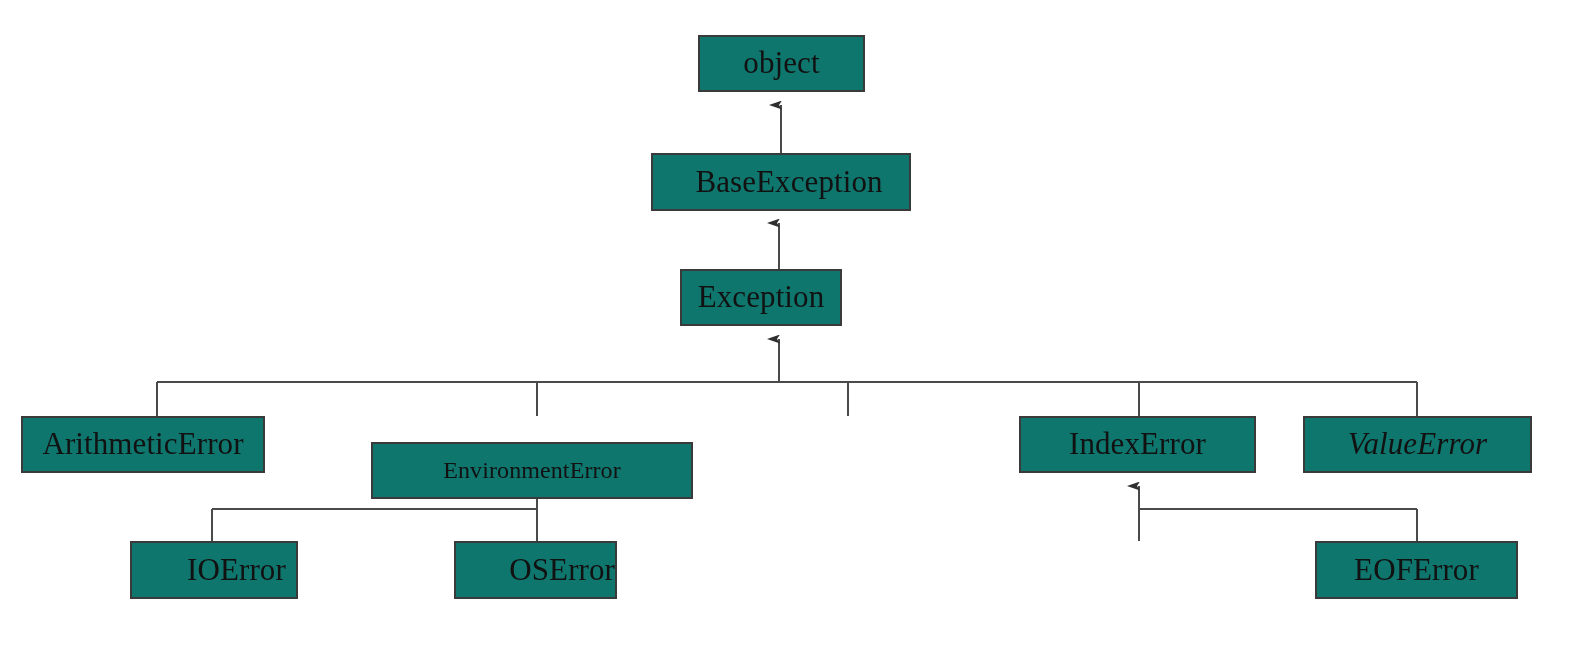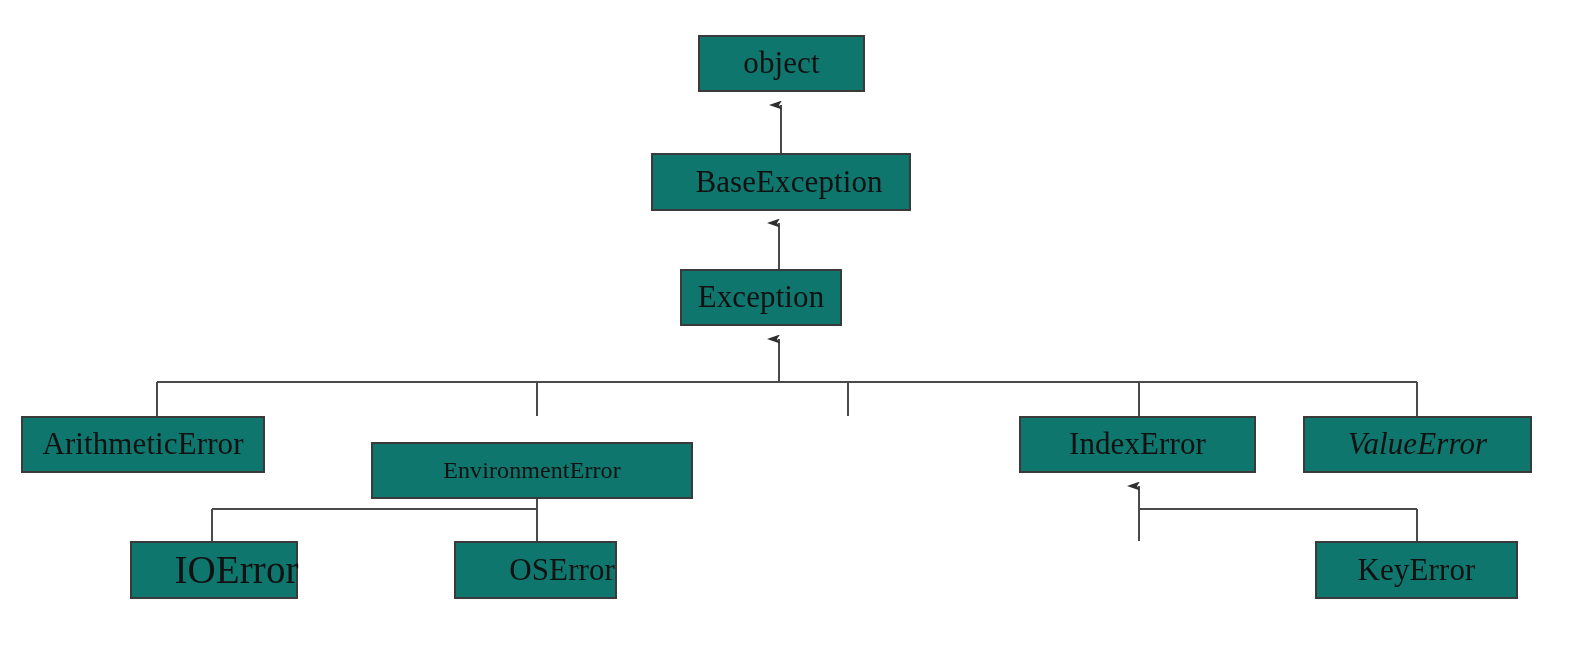--- a/index.html
+++ b/index.html
@@ -101,26 +101,26 @@
 
 
   <div class="node" style="left:1019px; top:416px; width:237px; height:57px; font-size:31px;">
     <span class="node-label">IndexError</span>
   </div>
 
   <div class="node" style="left:1303px; top:416px; width:229px; height:57px; font-size:31px;font-style:italic;">
     <span class="node-label">ValueError</span>
   </div>
 
-  <div class="node" style="left:130px; top:541px; width:168px; height:58px; font-size:39px;padding-left:45px;">
+  <div class="node" style="left:130px; top:541px; width:168px; height:58px; font-size:31px;padding-left:45px;">
     <span class="node-label">IOError</span>
   </div>
 
   <div class="node" style="left:454px; top:541px; width:163px; height:58px; font-size:31px;justify-content:flex-end;">
     <span class="node-label">OSError</span>
   </div>
 
 
   <div class="node" style="left:1315px; top:541px; width:203px; height:58px; font-size:31px;">
-    <span class="node-label">KeyError</span>
+    <span class="node-label">EOFError</span>
   </div>
 
 </div>
 
 </body></html>

